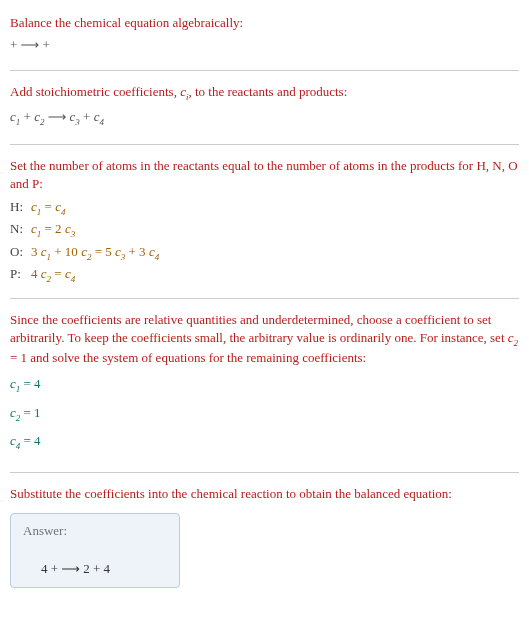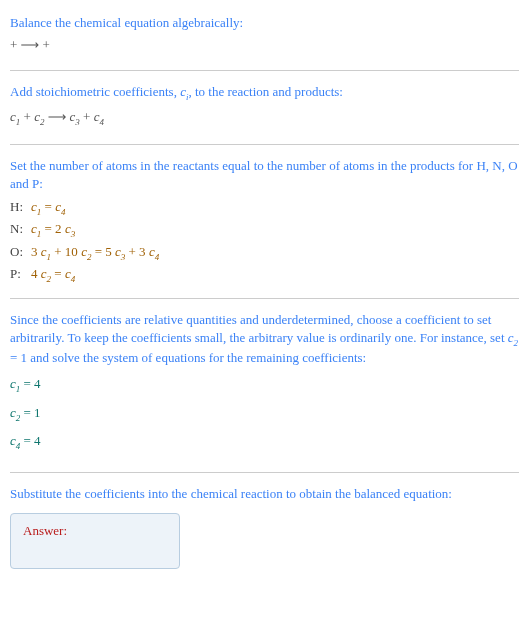--- a/index.html
+++ b/index.html
@@ -18,21 +18,21 @@
     }
     .section {
       padding: 8px 0;
     }
     hr.divider {
       border: none;
       border-top: 1px solid #cccccc;
       margin: 4px 0;
     }
     .heading {
-      color: #3b82f6;
+      color: #b91c1c;
       margin-bottom: 4px;
     }
     .equation {
       color: #555555;
       margin: 4px 0;
     }
     .sub {
       font-size: 9px;
       vertical-align: sub;
       font-style: italic;
@@ -66,42 +66,42 @@
     .answer-box {
       background: #edf3f9;
       border: 1px solid #b8cde0;
       border-radius: 4px;
       padding: 8px 12px;
       margin-top: 6px;
       display: inline-block;
       min-width: 170px;
     }
     .answer-label {
-      color: #b91c1c;
+      color: #737373;
       font-size: 13px;
       margin-bottom: 20px;
     }
     .answer-content {
       color: #333333;
       padding-left: 18px;
     }
   </style>
 </head>
 <body>
 
 <div class="section">
   <div class="heading">Balance the chemical equation algebraically:</div>
   <div class="equation"> +  ⟶  + </div>
 </div>
 
 <hr class="divider">
 
 <div class="section">
   <div class="heading">
-    <span>Add stoichiometric coefficients, </span><span class="italic">c</span><span class="sub">i</span><span>, to the reaction and products:</span>
+    <span>Add stoichiometric coefficients, </span><span class="italic">c</span><span class="sub">i</span><span>, to the reactants and products:</span>
   </div>
   <div class="equation">
     <span class="italic">c</span><span class="sub">1</span><span>  + </span><span class="italic">c</span><span class="sub">2</span><span>   ⟶ </span><span class="italic">c</span><span class="sub">3</span><span>  + </span><span class="italic">c</span><span class="sub">4</span>
   </div>
 </div>
 
 <hr class="divider">
 
 <div class="section">
   <div class="heading">Set the number of atoms in the reactants equal to the number of atoms in the products for H, N, O and P:</div>
@@ -149,14 +149,15 @@
     <span class="italic">c</span><span class="sub">4</span><span> = 4</span>
   </div>
 </div>
 
 <hr class="divider">
 
 <div class="section">
   <div class="heading">Substitute the coefficients into the chemical reaction to obtain the balanced equation:</div>
   <div class="answer-box">
     <div class="answer-label">Answer:</div>
+    <div class="answer-content">4  +   ⟶ 2  + 4 </div>
   </div>
 </div>
 
 </body></html>

